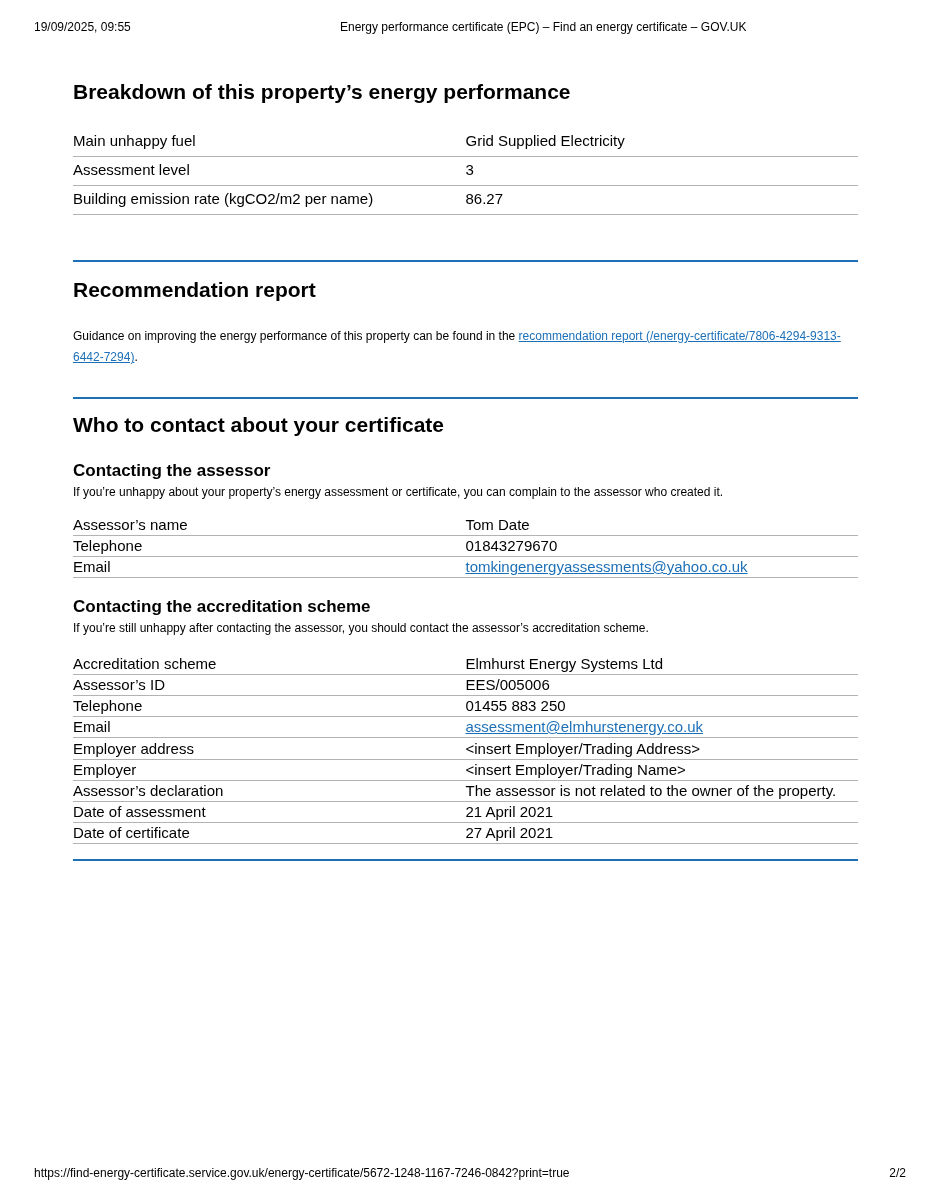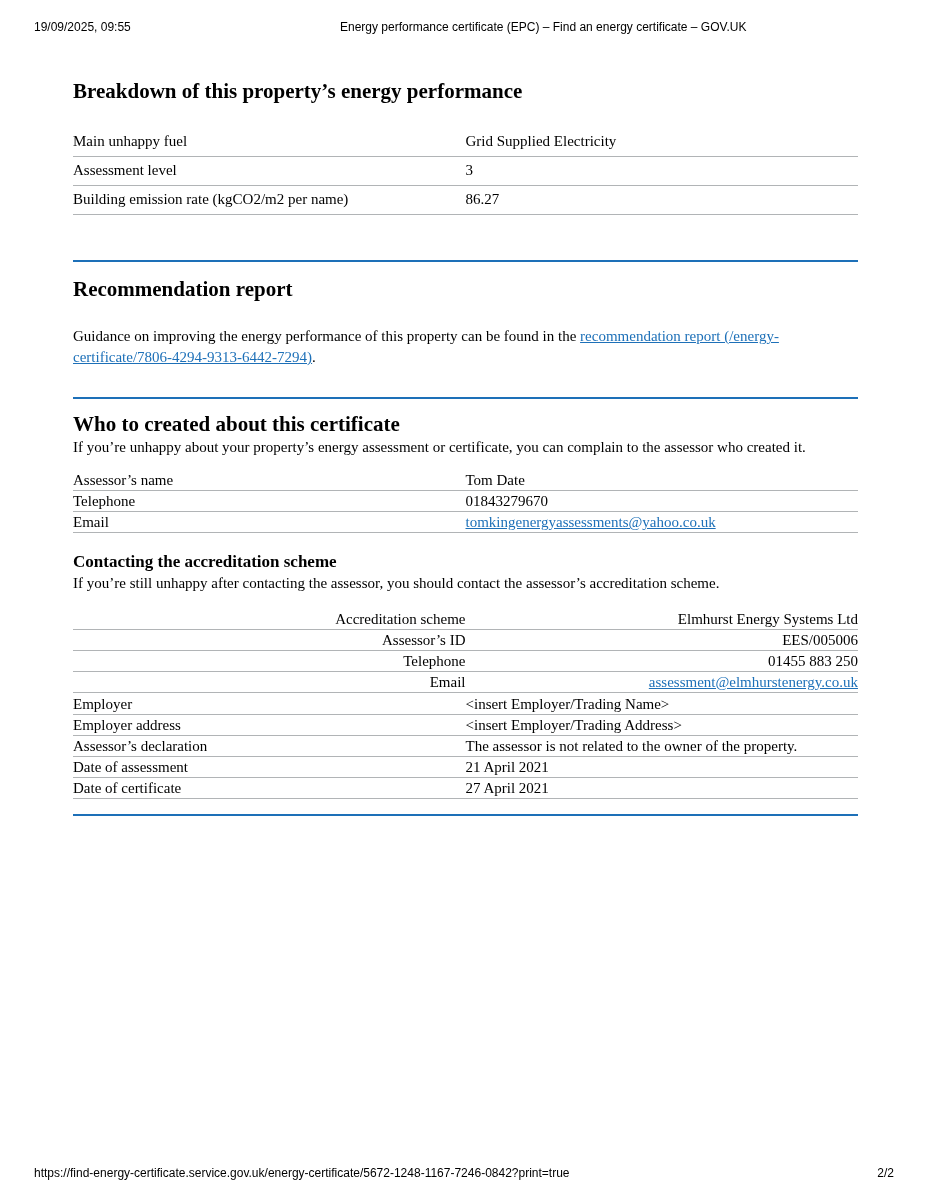--- a/index.html
+++ b/index.html
@@ -6,27 +6,27 @@
   html,body { width:930px; height:1200px; background:#ffffff; color:#000000;
               font-family:"Liberation Sans", sans-serif; overflow:hidden; position:relative; }
 
   
   .print-header, .print-footer { position:absolute; left:0; right:0; font-size:12px; color:#000; }
   .print-header { top:20px; }
   .ph-date { position:absolute; left:34px; top:0; white-space:nowrap;text-align:center; }
   .ph-title { position:absolute; left:340px; top:0; white-space:nowrap; }
   .print-footer { top:1166px; }
   .pf-url { position:absolute; left:34px; top:0; white-space:nowrap; }
-  .pf-page { position:absolute; right:36px; top:0; white-space:nowrap; }
+  .pf-page { position:absolute; right:24px; top:0; white-space:nowrap; }
 
-  .content { position:absolute; left:73px; top:0; width:785px;font-family:Liberation Serif, serif; }
+  .content { position:absolute; left:73px; top:0; width:785px; }
 
   h2 { font-size:21px; line-height:23px; font-weight:bold; }
   h3 { font-size:17px; line-height:20px; font-weight:bold; }
-  p  { font-size:15px; line-height:21px; }
+  p  { font-size:12px; line-height:21px; }
 
   .h2-breakdown { margin-top:80px; }
   .rule { height:0; border-top:2px solid var(--rule, #1d70b8); }
   .rule-1 { margin-top:45px; }
   .rule-2 { margin-top:29px; }
   .rule-3 { margin-top:15px; }
   .h2-recommendation { margin-top:16px; }
   .p-recommendation { margin-top:25px; }
   .h2-contact { margin-top:14px; }
   .h3-assessor { margin-top:25px; }
@@ -35,21 +35,21 @@
   .p-accreditation { margin-top:1px; }
   .h3-about { margin-top:18px; }
 
   table { width:100%; border-collapse:collapse; font-size:15px; table-layout:fixed; }
   td { vertical-align:top; border-bottom:1px solid var(--border, #b1b4b6); }
   td.lbl { width:50%; }
   .t-big { margin-top:25px; }
   .t-big td { padding:4px 0 6px; line-height:18px; }
   .t-small td { padding:2px 0 2px; line-height:16px; }
   .t-assessor { margin-top:12px; }
-  .t-accreditation { margin-top:15px;text-align:right; }
+  .t-accreditation { margin-top:15px; }
   .t-about { margin-top:1px; }
 
   a.link { color:var(--link, #1d70b8); text-decoration:underline; cursor:pointer; }
 </style>
 </head>
 <body>
 
 <div class="print-header">
   <span class="ph-date">19/09/2025, 09:55</span>
   <span class="ph-title">Energy performance certificate (EPC) – Find an energy certificate – GOV.UK</span>
@@ -77,22 +77,23 @@
   </table>
 
   <div class="rule rule-1"></div>
 
   <h2 class="h2-recommendation">Recommendation report</h2>
 
   <p class="p-recommendation"><span>Guidance on improving the energy performance of this property can be found in the </span><a class="link">recommendation report (/energy-certificate/7806-4294-9313-6442-7294)</a><span>.</span></p>
 
   <div class="rule rule-2"></div>
 
-  <h2 class="h2-contact">Who to created about this certificate</h2>
+  <h2 class="h2-contact">Who to contact about your certificate</h2>
 
+  <h3 class="h3-assessor">Contacting the assessor</h3>
   <p class="p-assessor">If you’re unhappy about your property’s energy assessment or certificate, you can complain to the assessor who created it.</p>
 
   <table class="t-small t-assessor">
     <tbody>
       <tr>
         <td class="lbl">Assessor’s name</td>
         <td class="val">Tom Date</td>
       </tr>
       <tr>
         <td class="lbl">Telephone</td>
@@ -126,26 +127,26 @@
         <td class="lbl">Email</td>
         <td class="val"><a class="link">assessment@elmhurstenergy.co.uk</a></td>
       </tr>
     </tbody>
   </table>
 
 
   <table class="t-small t-about">
     <tbody>
       <tr>
+        <td class="lbl">Employer address</td>
+        <td class="val">&lt;insert Employer/Trading Address&gt;</td>
+      </tr>
+      <tr>
         <td class="lbl">Employer</td>
         <td class="val">&lt;insert Employer/Trading Name&gt;</td>
-      </tr>
-      <tr>
-        <td class="lbl">Employer address</td>
-        <td class="val">&lt;insert Employer/Trading Address&gt;</td>
       </tr>
       <tr>
         <td class="lbl">Assessor’s declaration</td>
         <td class="val">The assessor is not related to the owner of the property.</td>
       </tr>
       <tr>
         <td class="lbl">Date of assessment</td>
         <td class="val">21 April 2021</td>
       </tr>
       <tr>

